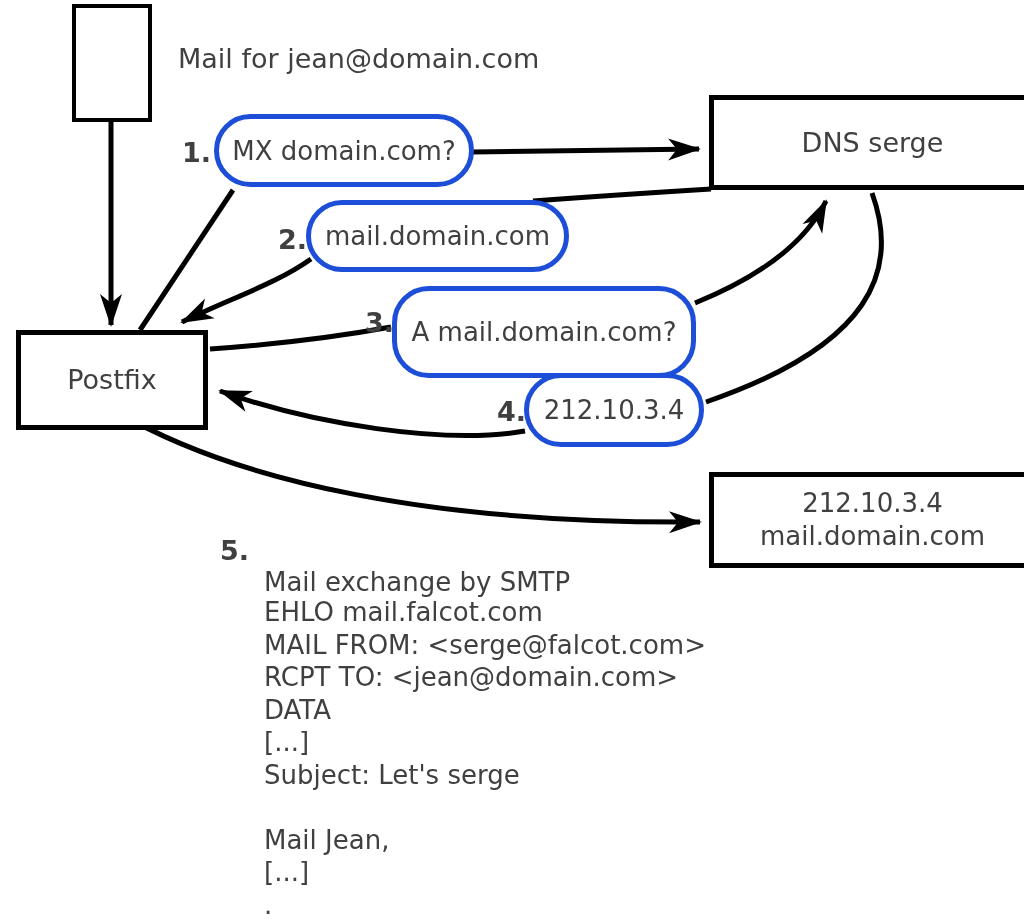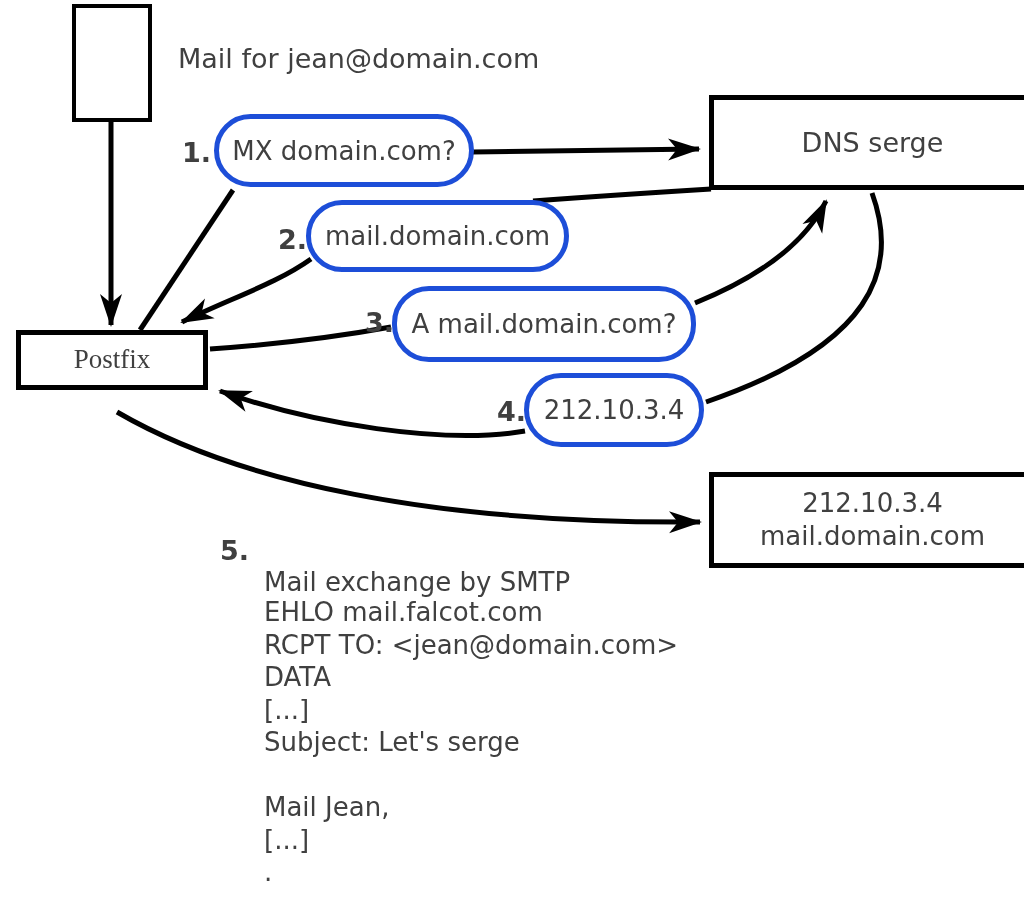--- a/index.html
+++ b/index.html
@@ -29,40 +29,40 @@
     z-index: 2;
     font-size: 27px;
     line-height: 1.15;
     white-space: nowrap;
   }
   .envelope {
     left: 58px; top: 4px;
     width: 80px; height: 118px;
     border-width: 4px;
   }
-  .postfix { left: 2px; top: 330px; width: 192px; height: 60px; font-family: Liberation Serif, serif; }
+  .postfix { left: 2px; top: 330px; width: 192px; height: 100px; }
   .dns     { left: 695px; top: 95px; width: 327px; height: 95px; }
   .dest    { left: 695px; top: 472px; width: 327px; height: 96px;
              flex-direction: column; font-size: 26px; line-height: 33px; }
   .pill {
     position: absolute;
     box-sizing: border-box;
     background: #ffffff;
     border: 5px solid #1d4ed8;
     border-radius: 37px;
     display: flex;
     align-items: center;
     justify-content: center;
     z-index: 2;
     font-size: 26px;
     white-space: nowrap;
   }
   .pill1 { left: 200px; top: 114px; width: 260px; height: 73px; }
   .pill2 { left: 292px; top: 200px; width: 263px; height: 72px; }
-  .pill3 { left: 378px; top: 286px; width: 304px; height: 76px; }
+  .pill3 { left: 378px; top: 286px; width: 304px; height: 92px; }
   .pill4 { left: 510px; top: 373px; width: 180px; height: 74px; }
   .stepnum {
     position: absolute;
     font-weight: bold;
     font-size: 27px;
     line-height: 1;
     z-index: 3;
     white-space: nowrap;
   }
   .n1 { left: 168px; top: 139px; }
@@ -146,20 +146,21 @@
   <div class="node dest">
     <div>212.10.3.4</div>
     <div>mail.domain.com</div>
   </div>
 
   <div class="stepnum n5">5.</div>
   <div class="step5-label">Mail exchange by SMTP</div>
 
   <div class="smtp">
     <div class="line">EHLO mail.falcot.com</div>
+    <div class="line">MAIL FROM: &lt;serge@falcot.com&gt;</div>
     <div class="line">RCPT TO: &lt;jean@domain.com&gt;</div>
     <div class="line">DATA</div>
     <div class="line">[...]</div>
     <div class="line">Subject: Let's serge</div>
     <div class="line"></div>
     <div class="line">Mail Jean,</div>
     <div class="line">[...]</div>
     <div class="line">.</div>
   </div>
 

